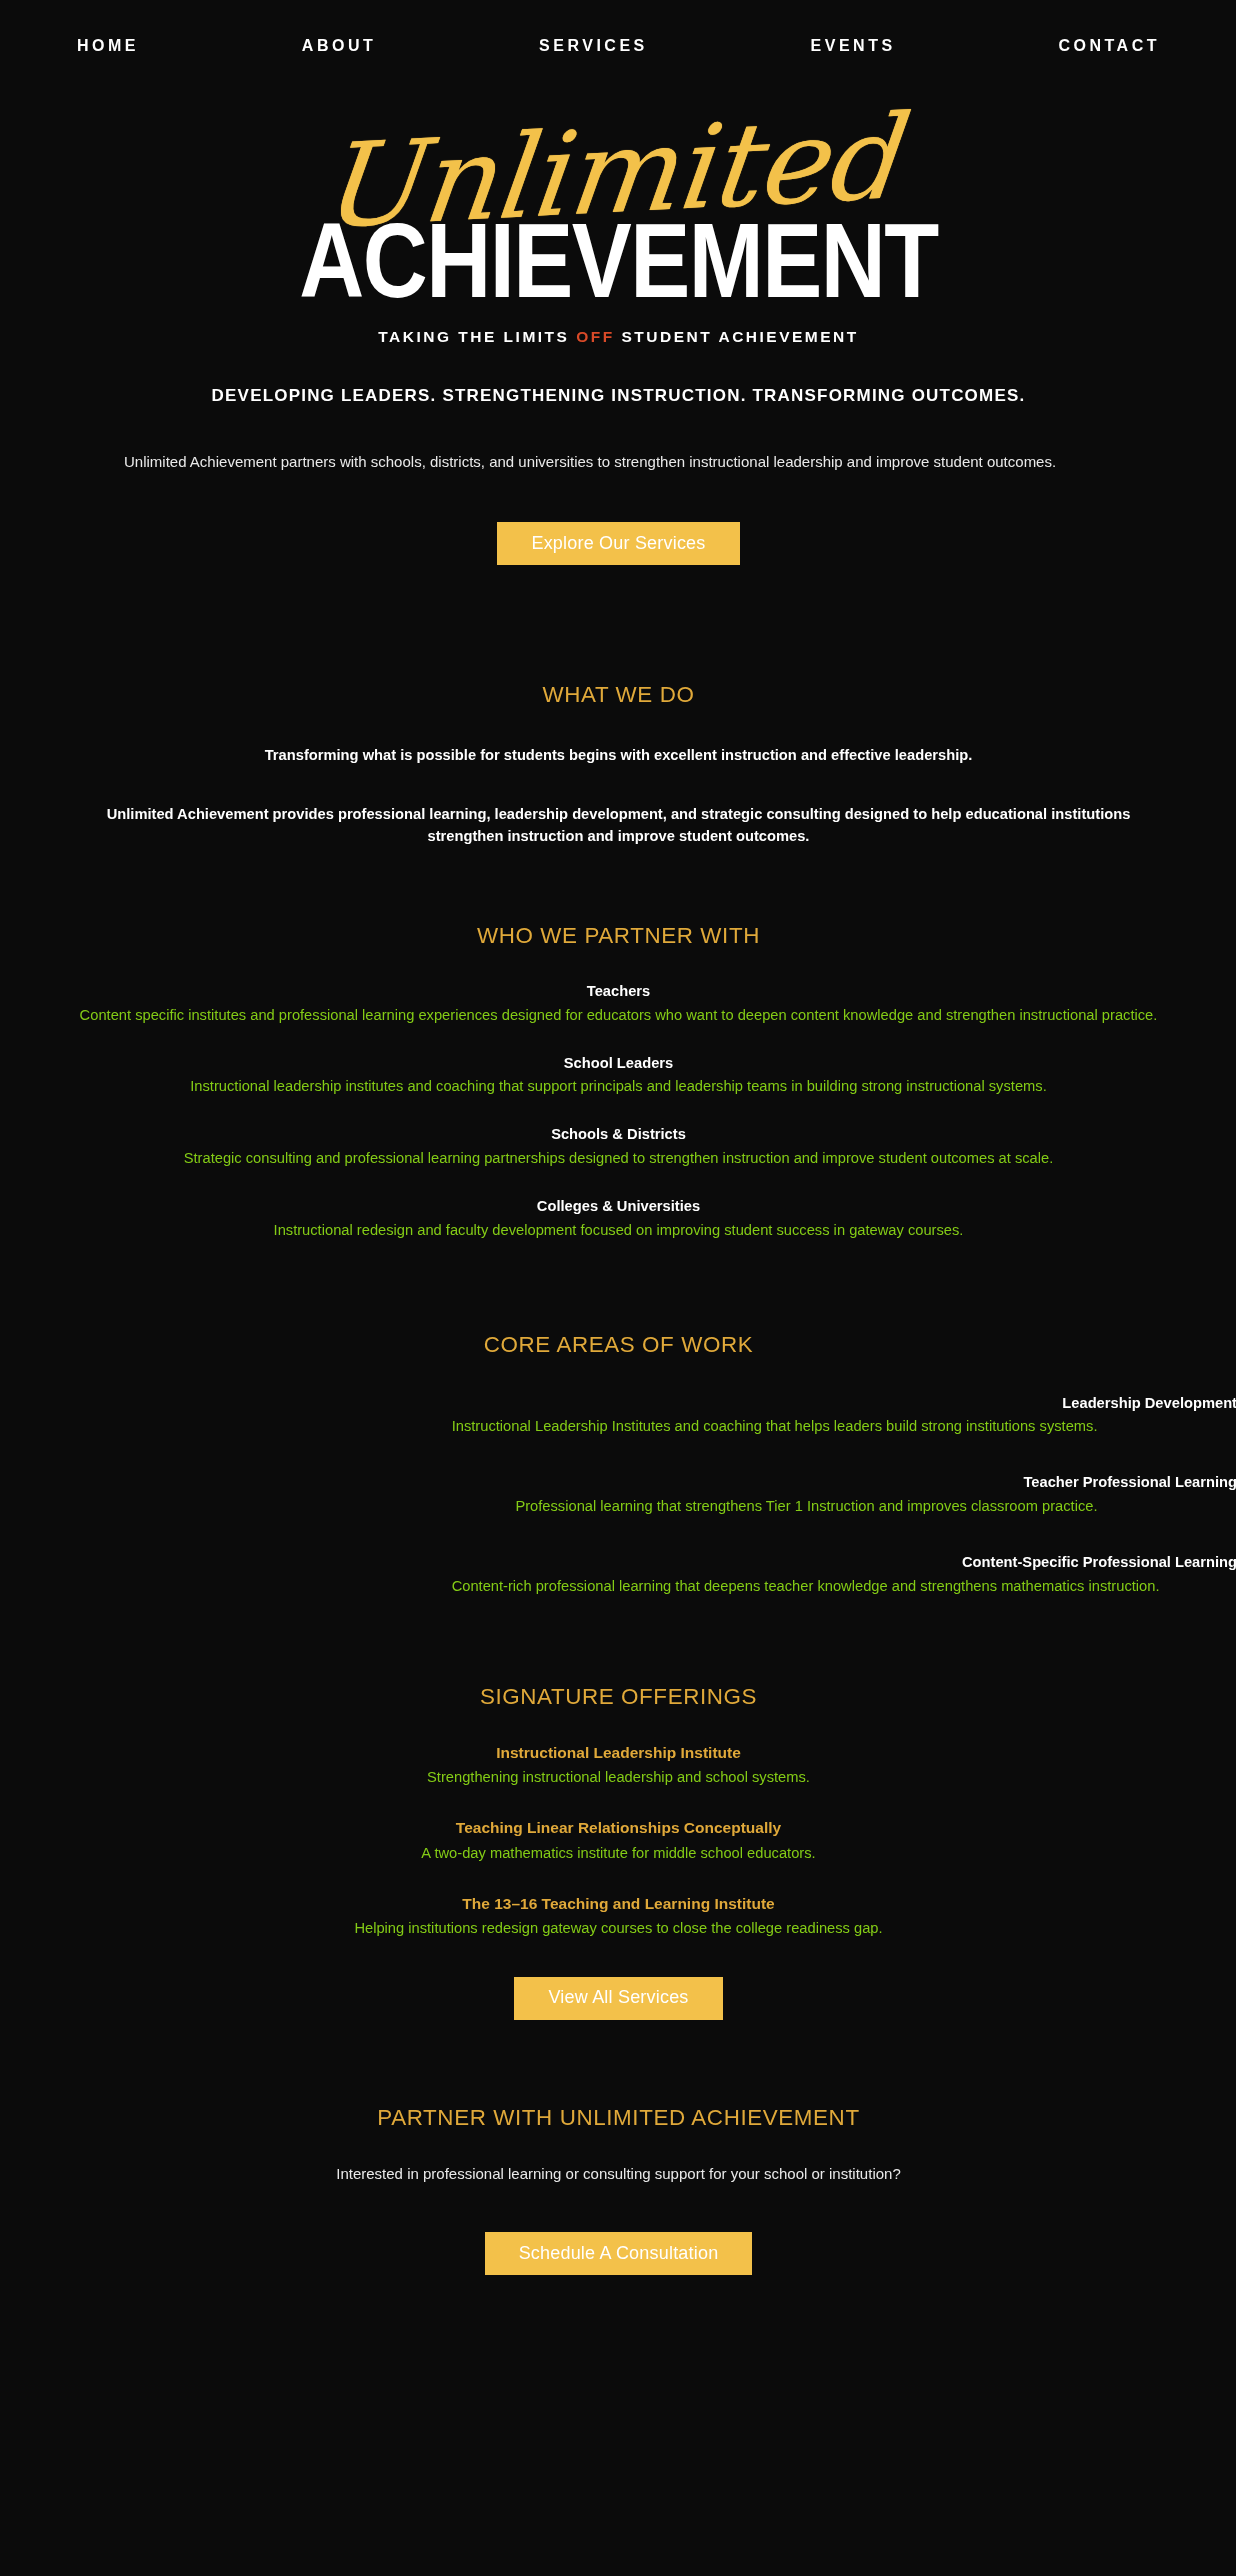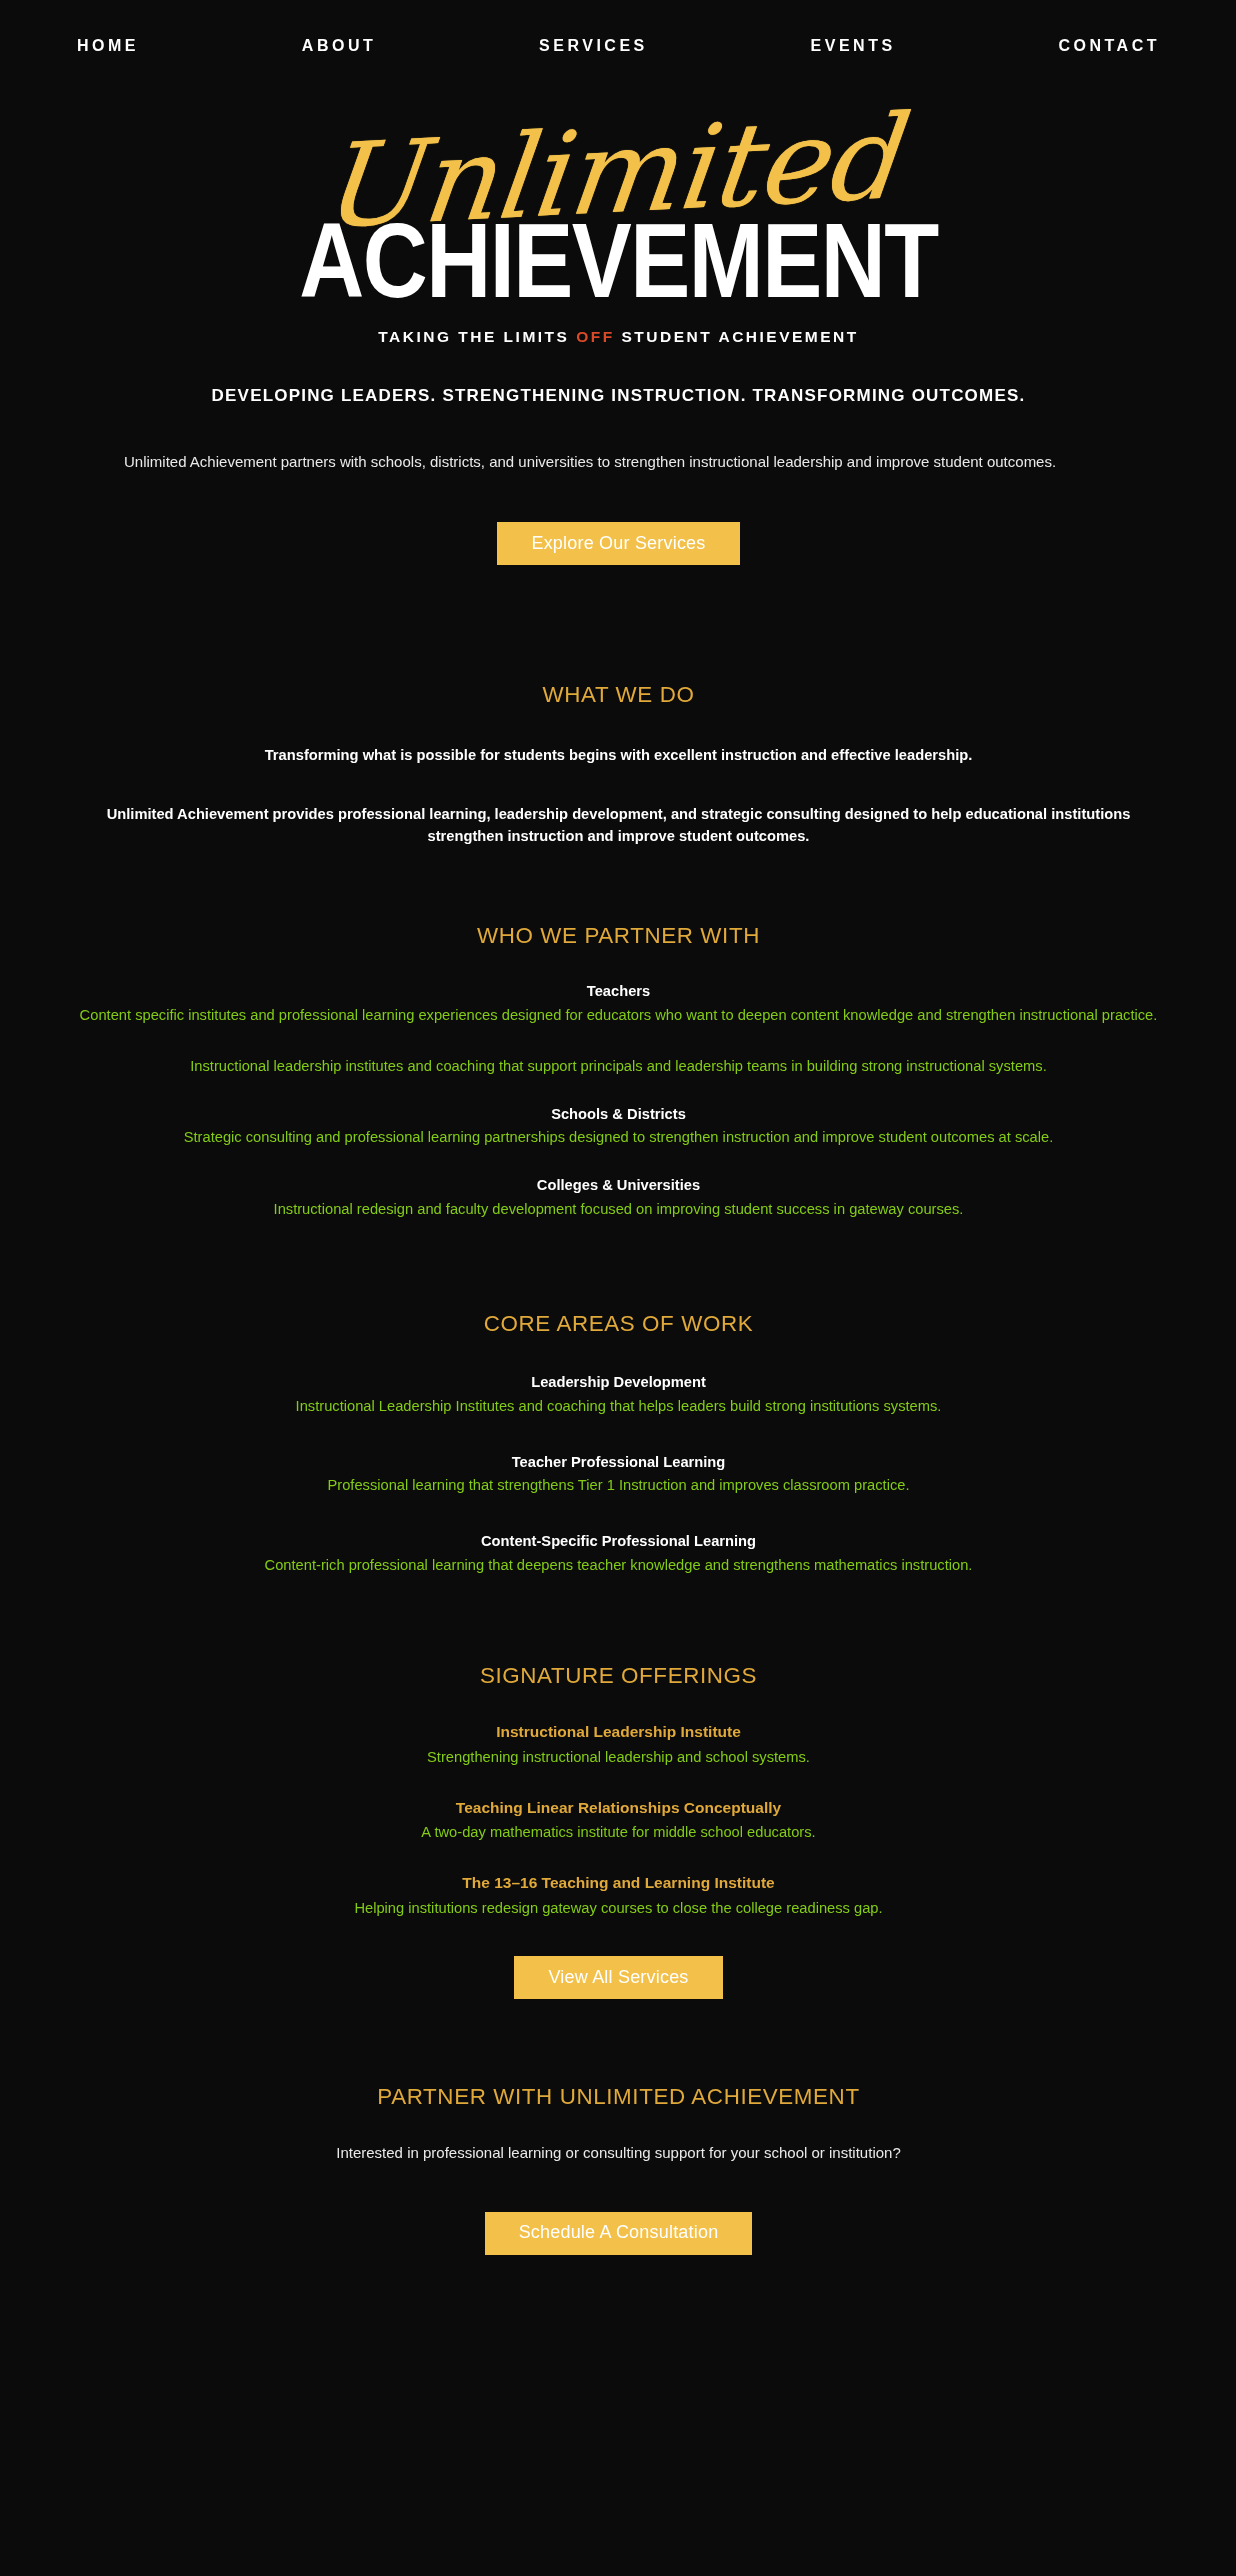--- a/index.html
+++ b/index.html
@@ -158,21 +158,21 @@
     width: 1082px;
     margin: 4.6px auto 0 auto;
   }
   .item-desc.narrow { width: 958px; }
 
   .partner-block { margin-top: 76px; }
   .partner-block .item { margin-top: 29px; }
   .partner-block .item.first { margin-top: 34px; }
 
   .core-block { margin-top: 91px; }
-  .core-block .item { margin-top: 37px; }
+  .core-block .item { margin-top: 37px; text-align: right; }
   .core-block .item.first { margin-top: 37px; }
 
   .sig-block { margin-top: 87px; }
   .sig-block .item { margin-top: 31px; }
   .sig-block .item.first { margin-top: 34px; }
   .btn-services { margin-top: 37px; }
 
   .partner-cta { margin-top: 85px; }
   .cta-question {
     margin-top: 32px;
@@ -220,20 +220,21 @@
 
   <section class="section partner-block">
     <h2 class="section-title">WHO WE PARTNER WITH</h2>
 
     <div class="item first">
       <div class="item-title">Teachers</div>
       <div class="item-desc">Content specific institutes and professional learning experiences designed for educators who want to deepen content knowledge and strengthen instructional practice.</div>
     </div>
 
     <div class="item">
+      <div class="item-title">School Leaders</div>
       <div class="item-desc">Instructional leadership institutes and coaching that support principals and leadership teams in building strong instructional systems.</div>
     </div>
 
     <div class="item">
       <div class="item-title">Schools &amp; Districts</div>
       <div class="item-desc">Strategic consulting and professional learning partnerships designed to strengthen instruction and improve student outcomes at scale.</div>
     </div>
 
     <div class="item">
       <div class="item-title">Colleges &amp; Universities</div>

